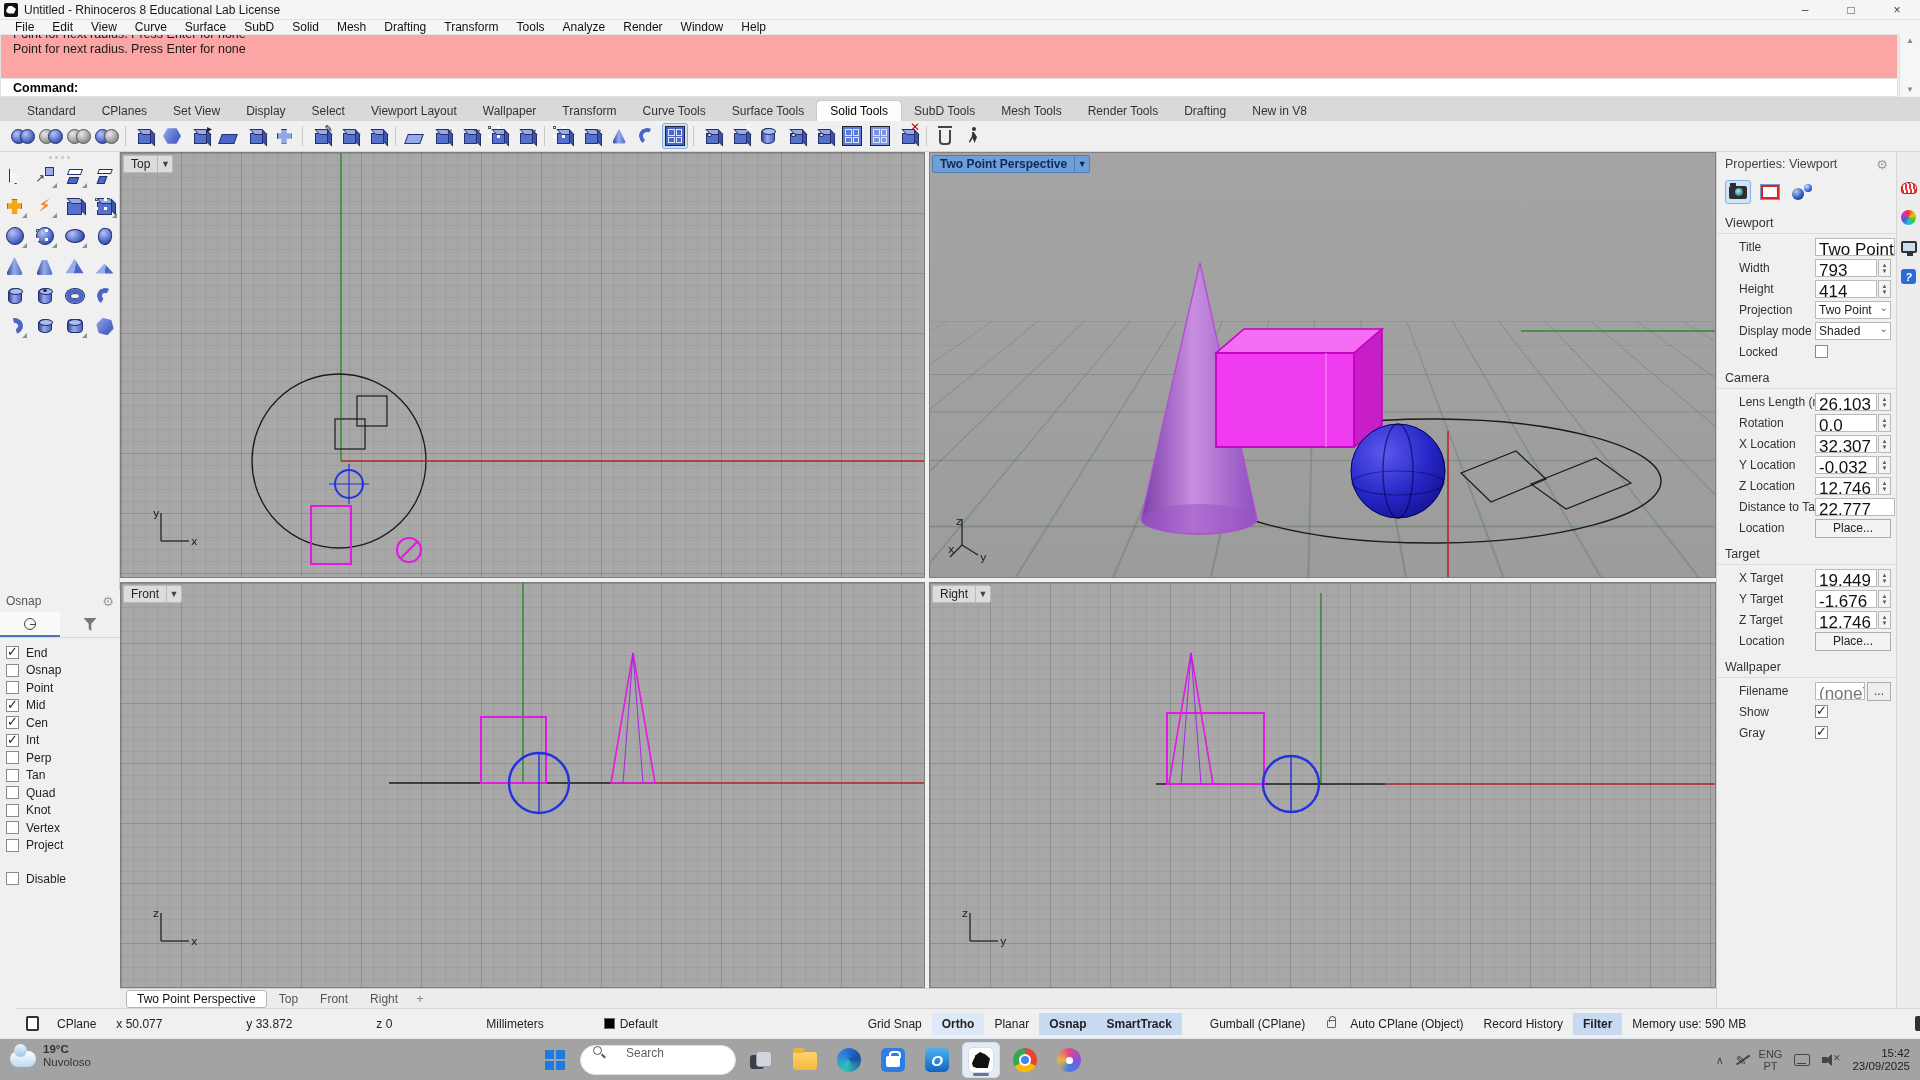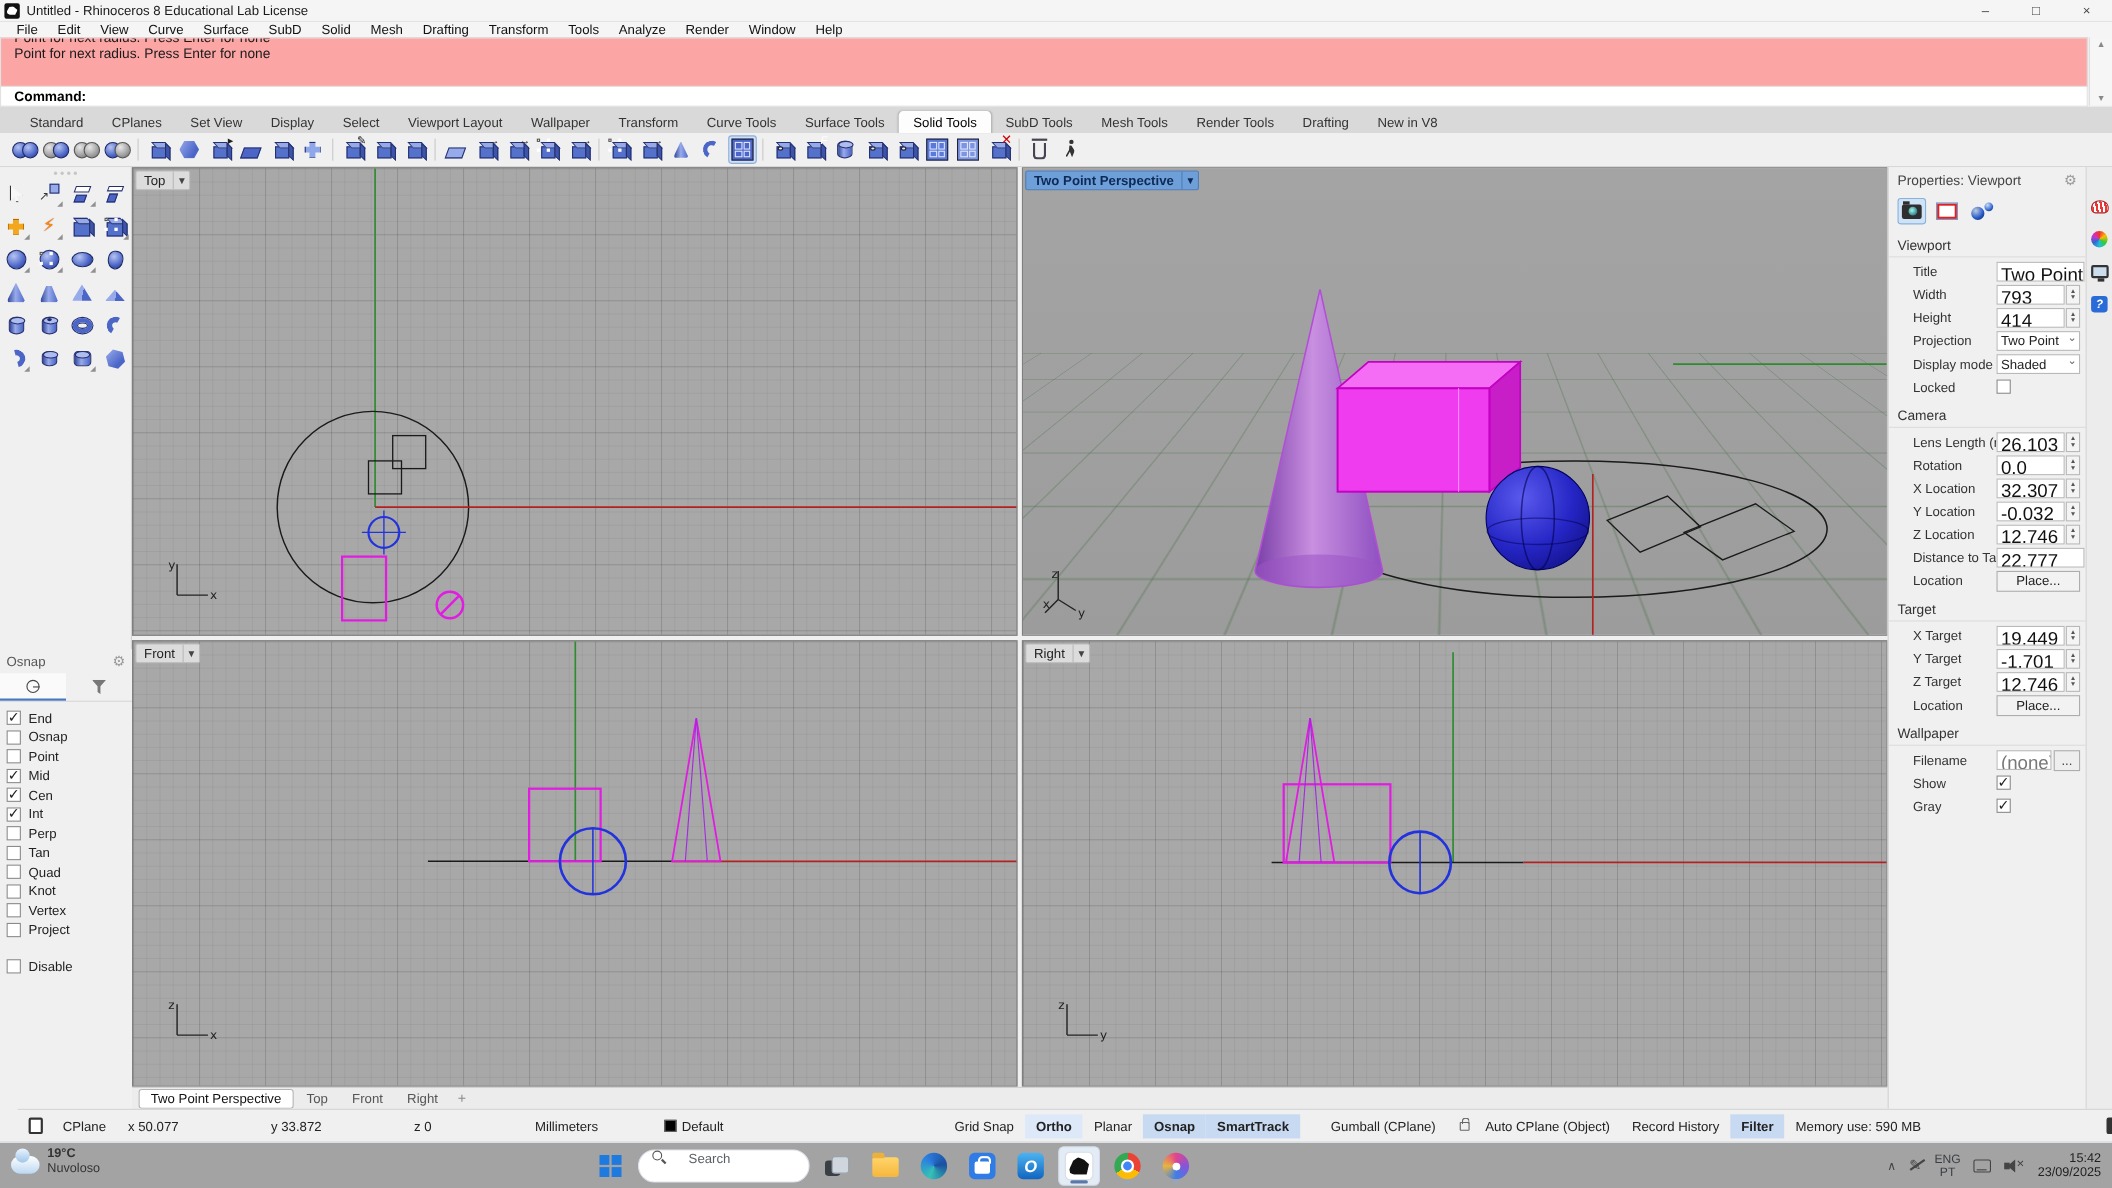--- a/index.html
+++ b/index.html
@@ -833,21 +833,21 @@
 
     <div class="psec">
       <div class="shdr">Target</div>
       <div class="prow">
           <span class="plbl">X Target</span>
           <span class="pfield">19.449</span>
           <span class="pspin">▲<br>▼</span>
         </div>
       <div class="prow">
           <span class="plbl">Y Target</span>
-          <span class="pfield">-1.701</span>
+          <span class="pfield">-1.676</span>
           <span class="pspin">▲<br>▼</span>
         </div>
       <div class="prow">
           <span class="plbl">Z Target</span>
           <span class="pfield">12.746</span>
           <span class="pspin">▲<br>▼</span>
         </div>
       <div class="prow">
           <span class="plbl">Location</span>
           <span class="pbtn">Place...</span>

